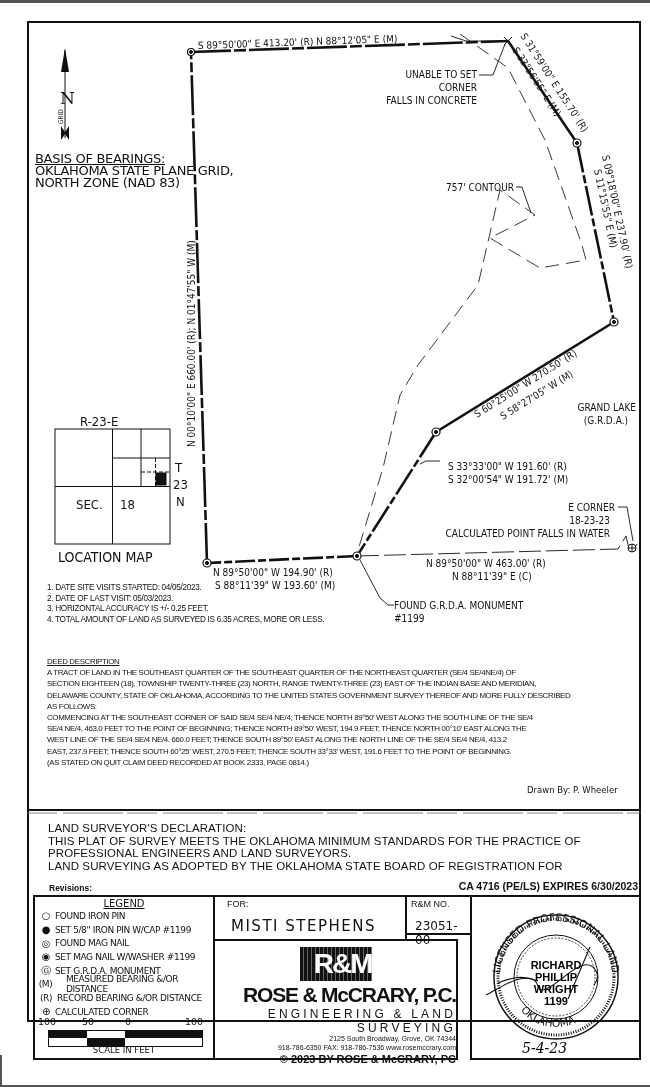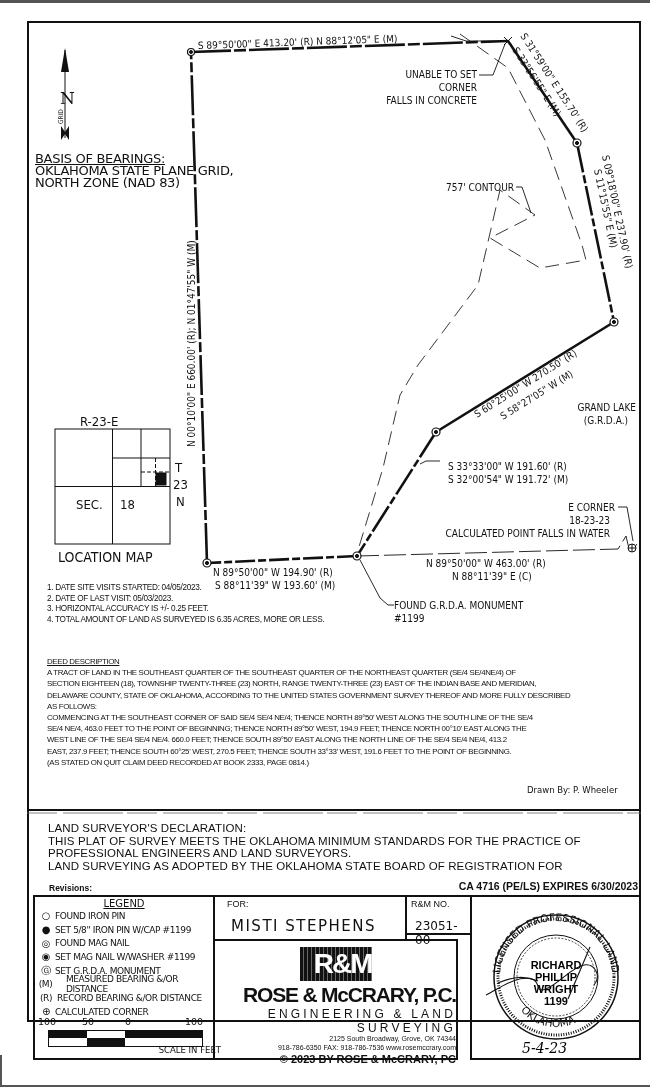--- a/index.html
+++ b/index.html
@@ -210,21 +210,21 @@
     <span style="position:absolute;left:0;">100</span>
     <span style="position:absolute;left:44px;">50</span>
     <span style="position:absolute;left:87px;">0</span>
     <span style="position:absolute;left:147px;">100</span>
   </div>
   <div style="position:absolute;left:13px;top:133px;width:153px;height:15px;border:1px solid #111;">
     <div style="position:absolute;left:0;top:0;width:38px;height:7px;background:#111;"></div>
     <div style="position:absolute;left:76px;top:0;width:77px;height:7px;background:#111;"></div>
     <div style="position:absolute;left:38px;top:7px;width:38px;height:8px;background:#111;"></div>
   </div>
-  <div style="position:absolute;left:0;top:148px;width:178px;text-align:right;font-size:8.5px;font-family:'DejaVu Sans',sans-serif;padding-left:8px;">SCALE IN FEET</div>
+  <div style="position:absolute;left:0;top:148px;width:178px;text-align:center;font-size:8.5px;font-family:'DejaVu Sans',sans-serif;">SCALE IN FEET</div>
 </div>
 
 <div class="box" style="left:213px;top:895px;width:194px;height:46px;">
   <div style="position:absolute;left:12px;top:2px;font-size:9px;">FOR:</div>
   <div style="position:absolute;left:16px;top:20px;font-family:'DejaVu Sans',sans-serif;font-size:15px;letter-spacing:1.5px;">MISTI  STEPHENS</div>
 </div>
 <div class="box" style="left:405px;top:895px;width:67px;height:40px;">
   <div style="position:absolute;left:4px;top:2px;font-size:9px;">R&amp;M NO.</div>
   <div style="position:absolute;left:8px;top:22px;font-family:'DejaVu Sans',sans-serif;font-size:12px;">23051-00</div>
 </div>

